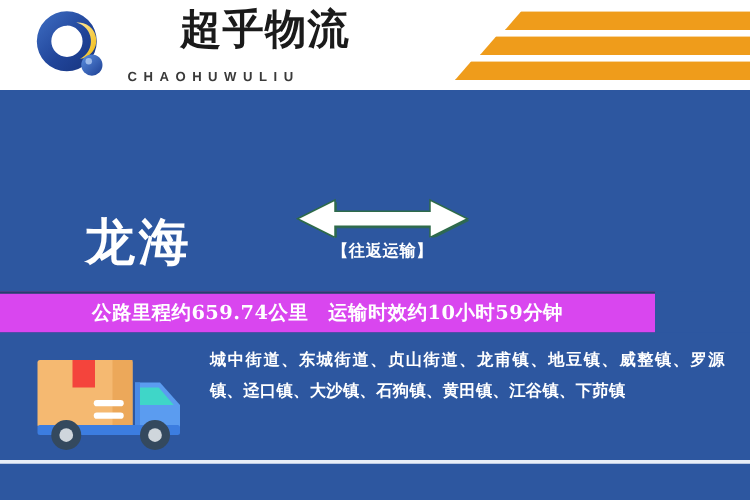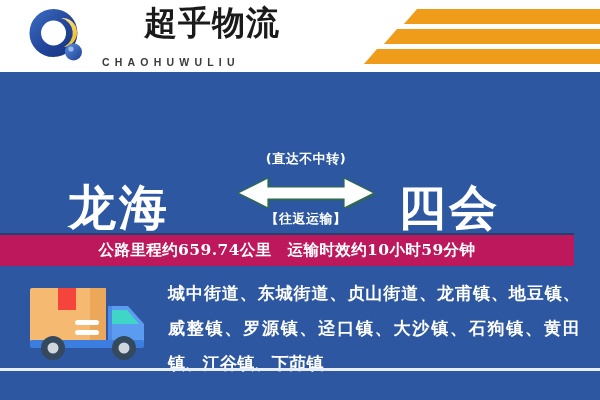--- a/index.html
+++ b/index.html
@@ -21,45 +21,45 @@
   .stripes{position:absolute;right:0;top:0;width:280px;height:72px;}
   .stripe{position:absolute;right:0;height:15px;background:#ef9c1b;
           box-shadow:0 1px 0 rgba(120,80,10,.35);}
   .stripe.a{top:9px;  width:196px;  clip-path:polygon(13px 0,100% 0,100% 100%,0 100%);}
   .stripe.b{top:29px; width:216px;  clip-path:polygon(13px 0,100% 0,100% 100%,0 100%);}
   .stripe.c{top:49px; width:236px;  clip-path:polygon(13px 0,100% 0,100% 100%,0 100%);}
 
   
   .route{position:absolute;left:0;top:72px;width:600px;height:161px;background:#2d57a0;}
   .city{position:absolute;top:122px;font-family:"DejaVu Serif","Liberation Serif",serif;
-        font-size:48px;font-weight:bold;color:#ffffff;letter-spacing:3px;
-        transform:translateY(-50%);margin-top:14px;}
+        font-size:40px;font-weight:bold;color:#ffffff;letter-spacing:3px;
+        transform:translateY(-50%);}
   .city.from{left:68px;}
   .city.to{left:398px;}
 
   .mid{position:absolute;left:236px;top:78px;width:140px;text-align:center;}
   .mid-top{font-family:"DejaVu Sans","Liberation Sans",sans-serif;font-size:13px;color:#ffffff;
            font-weight:bold;letter-spacing:.5px;white-space:nowrap;}
   .arrow-box{position:relative;width:140px;height:34px;margin-top:6px;}
   .mid-bot{font-family:"DejaVu Sans","Liberation Sans",sans-serif;font-size:13px;color:#ffffff;
            font-weight:bold;letter-spacing:.5px;margin-top:2px;white-space:nowrap;}
 
   
-  .infobar{position:absolute;left:0;top:233px;width:574px;height:31px;background:#be185d;
+  .infobar{position:absolute;left:0;top:233px;width:524px;height:31px;background:#d946ef;
            border-top:2px solid #23406f;border-bottom:2px solid #23406f;
            display:flex;align-items:center;justify-content:center;}
   .infobar span{font-family:"DejaVu Serif","Liberation Serif",serif;font-size:15.5px;font-weight:bold;
                 color:#ffffff;letter-spacing:.4px;white-space:nowrap;}
 
   
   .coverage{position:absolute;left:0;top:266px;width:600px;height:134px;background:#2d57a0;}
   .truck{position:absolute;left:28px;top:14px;width:128px;height:86px;}
   .towns{position:absolute;left:168px;top:10px;width:412px;
          font-family:"DejaVu Serif","Liberation Serif",serif;
-         font-size:17px;font-weight:bold;color:#ffffff;line-height:35px;
+         font-size:13px;font-weight:bold;color:#ffffff;line-height:25px;
          letter-spacing:.3px;text-align:justify;}
   .groundline{position:absolute;left:0;top:102px;width:600px;height:3px;background:#e8eef7;}
 </style>
 </head>
 <body>
 
 <div id="stage">
 
   <div class="header">
 
@@ -98,35 +98,33 @@
       <div class="stripe a"></div>
       <div class="stripe b"></div>
       <div class="stripe c"></div>
     </div>
   </div>
 
   <div class="route">
     <div class="city from">龙海</div>
 
     <div class="mid">
-      <div class="mid-top">(直达不中转)</div>
 
       <div class="arrow-box">
         <svg width="140" height="34" viewBox="0 0 140 34">
           <g transform="translate(2,2)">
             <path d="M0,17 L30,2 L30,11 L106,11 L106,2 L136,17 L106,32 L106,23 L30,23 L30,32 Z" fill="#2f6b4a" opacity=".85" transform="translate(1.5,1.5)"></path>
             <path d="M0,17 L30,2 L30,11 L106,11 L106,2 L136,17 L106,32 L106,23 L30,23 L30,32 Z" fill="#ffffff" stroke="#2f6b4a" stroke-width="1.2"></path>
           </g>
         </svg>
       </div>
 
       <div class="mid-bot">【往返运输】</div>
     </div>
 
-    <div class="city to">四会</div>
   </div>
 
   <div class="infobar">
     <span>公路里程约659.74公里　运输时效约10小时59分钟</span>
   </div>
 
   <div class="coverage">
 
     <div class="truck">
       <svg width="128" height="86" viewBox="0 0 128 86">

